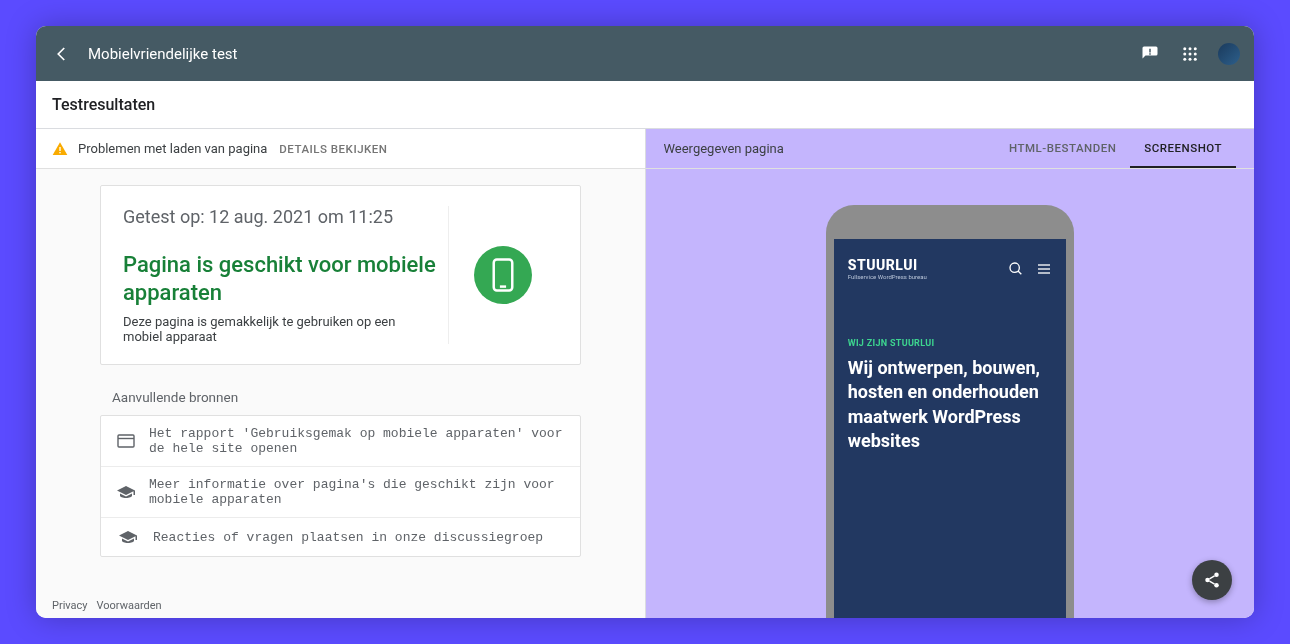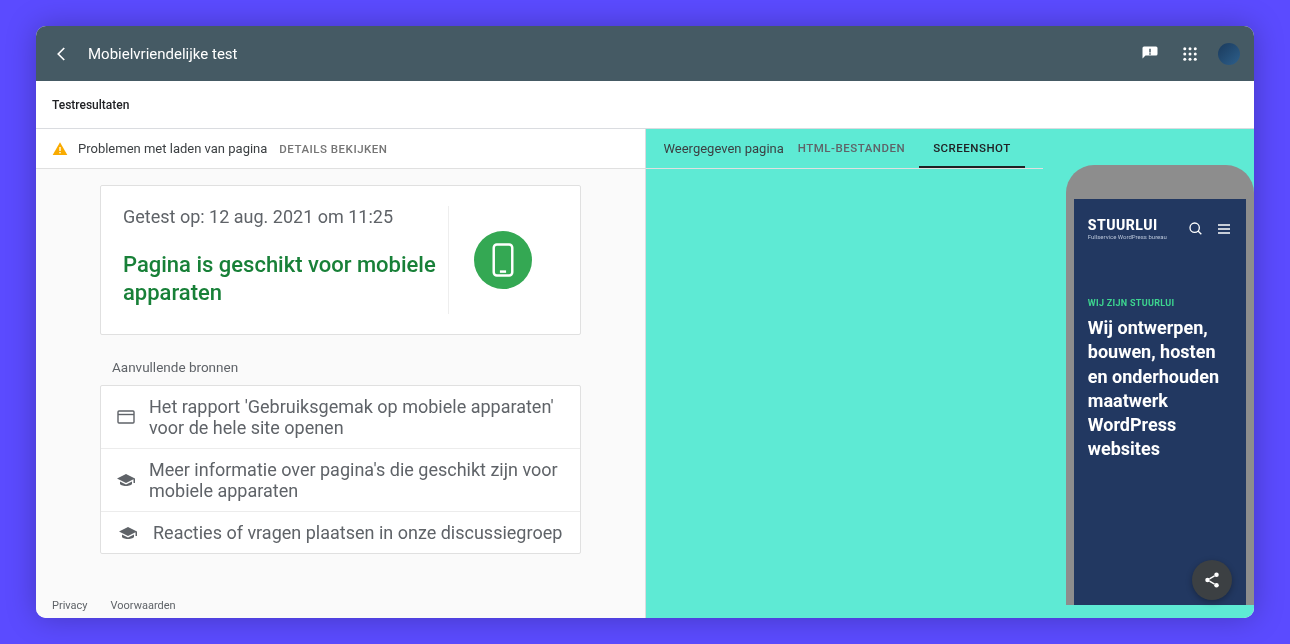--- a/index.html
+++ b/index.html
@@ -48,21 +48,21 @@
   .urlbar .globe { width: 20px; height: 20px; display:flex; align-items:center; justify-content:center; }
   .urlbar .url { margin-left: 16px; font-size: 12.5px; color: #e0e6ea; flex: 1; }
   .urlbar .refresh { width: 20px; height: 20px; display:flex; align-items:center; justify-content:center; cursor:pointer; }
   .subheader {
     height: 48px;
     display: flex;
     align-items: center;
     padding: 0 16px;
     border-bottom: 1px solid #dadce0;
     background: #fff;
-    font-size: 12px;
+    font-size: 16px;
     font-weight: 500;
     color: #202124;
     flex-shrink: 0;
   }
   .content {
     flex: 1;
     display: flex;
     min-height: 0;
   }
   .left-col {
@@ -97,28 +97,27 @@
   .tested { font-size: 18px; color: #5f6368; margin-bottom: 24px; }
   .verdict { font-size: 22px; font-weight: 500; color: #188038; line-height: 1.25; margin-bottom: 8px; }
   .verd-sub { font-size: 13px; color: #3c4043; }
   .result-right { width: 110px; display:flex; align-items:center; justify-content:center; border-left: 1px solid #eee; margin-left: 10px; }
   .badge-circle { width: 58px; height: 58px; border-radius: 50%; background: #34a853; display:flex; align-items:center; justify-content:center; }
   .addl-head { font-size: 13.5px; color: #5f6368; margin: 24px 0 10px 12px; font-weight: 400; }
   .addl-list { background: #fff; border: 1px solid #e0e0e0; border-radius: 2px; }
   .addl-item { display:flex; align-items:center; padding: 10px 16px; border-bottom: 1px solid #ececec; cursor:pointer; }
   .addl-item:last-child { border-bottom: none; }
   .addl-icon { width: 22px; height: 18px; display:flex; align-items:center; justify-content:center; color:#5f6368; margin-right: 14px; }
-  .addl-text { font-size: 18px; color: #5f6368; }
+  .addl-text { font-size: 13px; color: #5f6368; font-family: Liberation Mono, monospace; }
   .right-col {
     flex: 1;
     display: flex;
-    flex-direction: row;
-    background: #5eead4;
+    flex-direction: column;
+    background: #c4b5fd;
     min-height: 0;
-    gap: 23px;
   }
   .right-head {
     height: 40px;
     display: flex;
     align-items: center;
     padding: 0 18px;
     border-bottom: 1px solid #e0e0e0;
     flex-shrink: 0;
   }
   .right-title { font-size: 13px; color: #3c4043; flex: 1; }
@@ -146,21 +145,21 @@
   .logo-sub { font-size: 6px; color: #b8c4d8; font-weight: 400; letter-spacing: 0; }
   .ps-icons { display:flex; gap: 12px; }
   .ps-icons .pi { width: 16px; height: 16px; }
   .tagline { font-size: 9px; color: #3dd48f; font-weight: 700; letter-spacing: .3px; margin-bottom: 8px; }
   .hero { font-size: 18px; font-weight: 700; line-height: 1.35; }
   .footer {
     position: absolute;
     bottom: 6px;
     left: 16px;
     display: flex;
-    gap: 23px;
+    gap: 9px;
     font-size: 11px;
     color: #5f6368;
   }
   .footer span { cursor:pointer; }
   .share-fab {
     position: absolute;
     right: 22px;
     bottom: 18px;
     width: 40px; height: 40px;
     border-radius: 50%;
@@ -218,20 +217,21 @@
           </svg>
         <span class="warn-text">Problemen met laden van pagina</span>
         <span class="warn-link">DETAILS BEKIJKEN</span>
       </div>
 
       <div class="left-body">
         <div class="result-card">
           <div class="result-left">
             <div class="tested">Getest op: 12 aug. 2021 om 11:25</div>
             <div class="verdict">Pagina is geschikt voor mobiele apparaten</div>
+            <div class="verd-sub">Deze pagina is gemakkelijk te gebruiken op een mobiel apparaat</div>
           </div>
           <div class="result-right">
             <div class="badge-circle">
               <svg width="22" height="34" viewBox="0 0 14 22" fill="none" stroke="#fff" stroke-width="1.6">
                   <rect x="1" y="1" width="12" height="20" rx="2"></rect>
                   <line x1="5" y1="18.5" x2="9" y2="18.5"></line>
                 </svg>
             </div>
           </div>
         </div>

